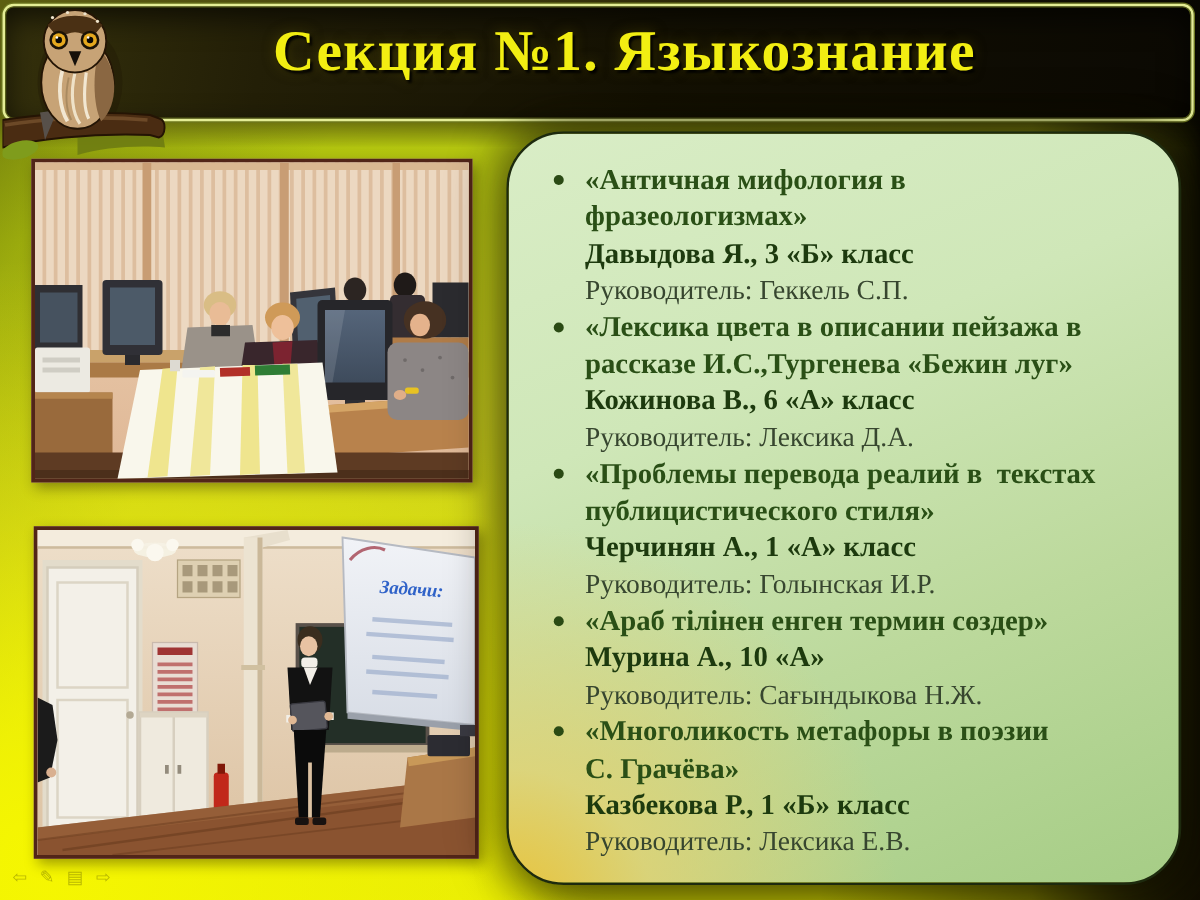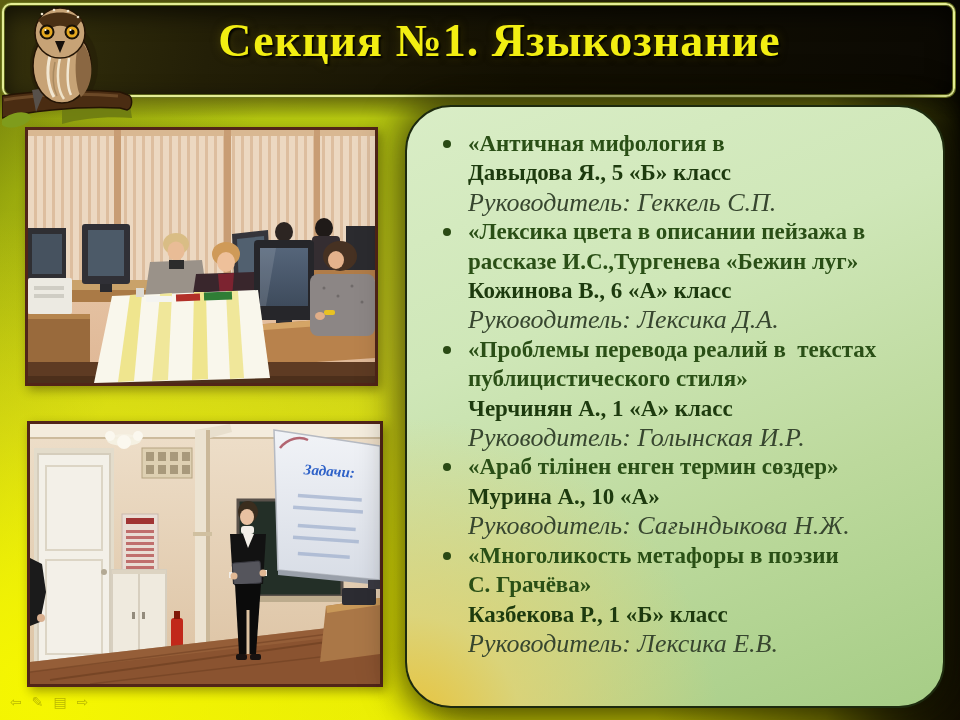--- a/index.html
+++ b/index.html
@@ -38,21 +38,21 @@
       radial-gradient(circle at 0% 104%, rgba(236,193,49,.95) 0%, rgba(231,210,110,.72) 14%, rgba(220,220,140,0) 38%),
       linear-gradient(158deg,#d9edc6 0%,#cfe7b8 34%,#bcd99c 66%,#a6cd86 100%);
     box-shadow:0 0 34px 10px rgba(18,16,0,.5), 14px 14px 40px rgba(12,12,0,.45);
     padding:22px 12px 16px 36px;z-index:4}
   .section{display:flex}
   .bullet{flex:0 0 auto;width:8px;height:8px;border-radius:50%;background:#2a4a14;margin:11px 17px 0 0}
   .lines{flex:1}
   .line{white-space:pre;line-height:29.4px;font-size:23px}
   .topic{font-weight:bold;color:#2a4f16}
   .student{font-weight:bold;color:#1d3a0e}
-  .advisor{font-style:italic;font-size:26px;color:#37462f}
+  .advisor{font-size:22px;color:#37462f}
 
   .nav{position:absolute;left:10px;top:693px;display:flex;gap:10px;z-index:6;
     font-family:"DejaVu Sans",sans-serif;font-size:14px;color:#7c7a02;opacity:.5}
   .nav span{cursor:pointer;line-height:18px}
 </style>
 </head>
 <body>
 
 <div class="bg-base"></div>
 <div class="bg-top"></div>
@@ -269,21 +269,22 @@
     <rect x="220" y="230" width="11" height="6" rx="2" fill="#181210"></rect>
   </svg>
 </div>
 
 <div class="panel">
 
   <div class="section">
     <span class="bullet"></span>
     <div class="lines">
       <div class="line topic">«Античная мифология в</div>
-      <div class="line student">Давыдова Я., 5 «Б» класс</div>
+      <div class="line topic">фразеологизмах»</div>
+      <div class="line student">Давыдова Я., 3 «Б» класс</div>
       <div class="line advisor">Руководитель: Геккель С.П.</div>
     </div>
   </div>
 
   <div class="section">
     <span class="bullet"></span>
     <div class="lines">
       <div class="line topic">«Лексика цвета в описании пейзажа в</div>
       <div class="line topic">рассказе И.С.,Тургенева «Бежин луг»</div>
       <div class="line student">Кожинова В., 6 «А» класс</div>

